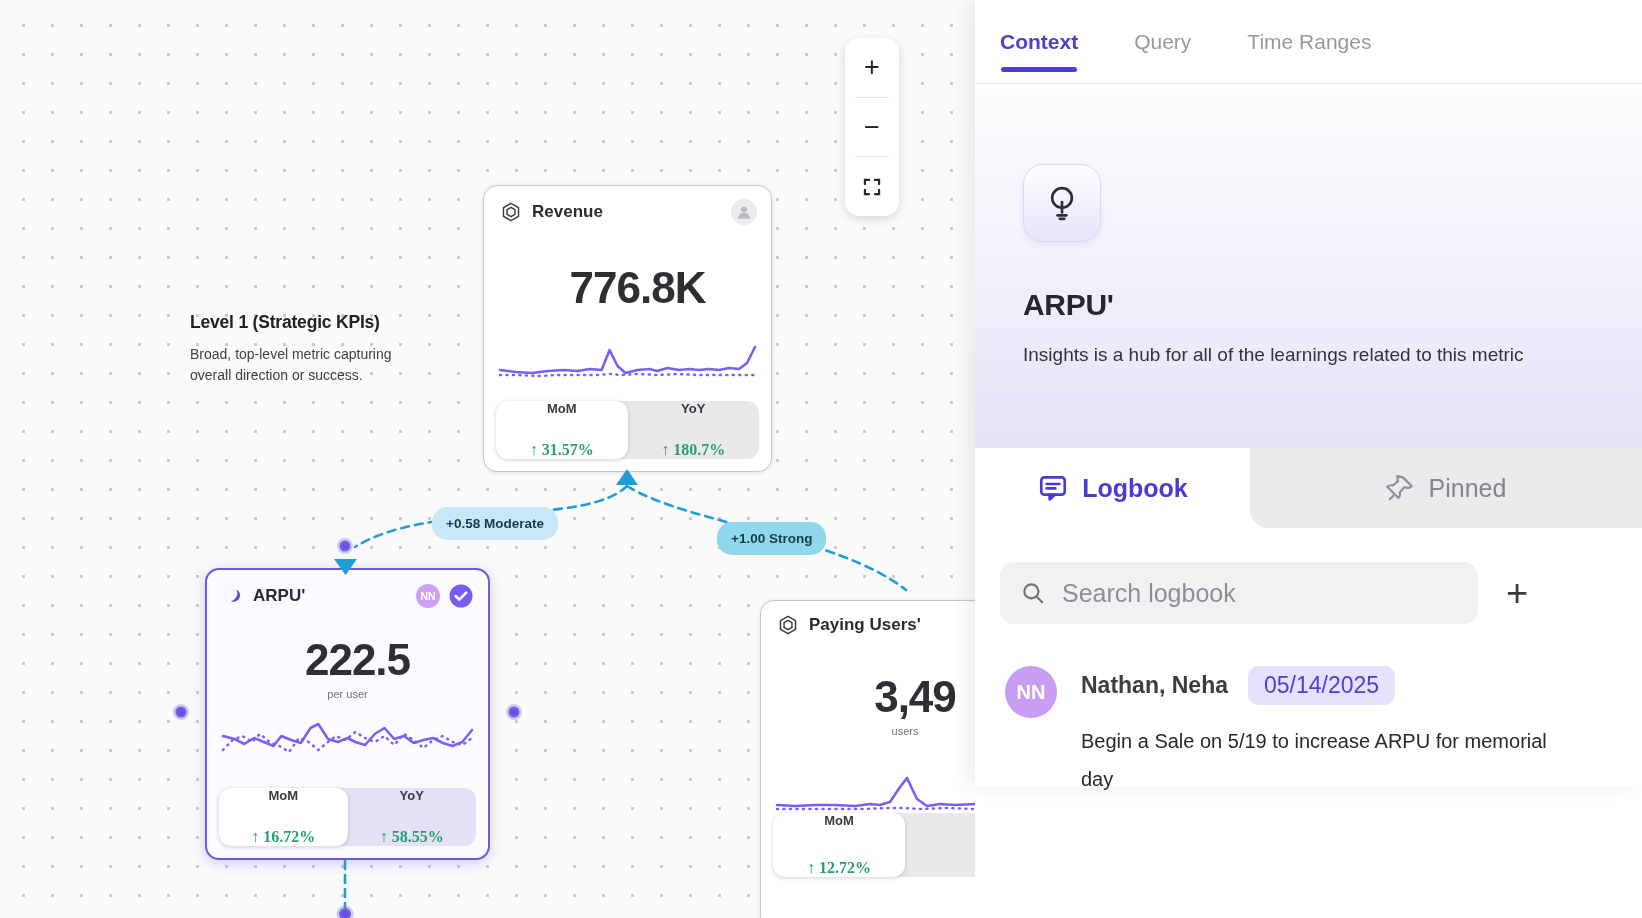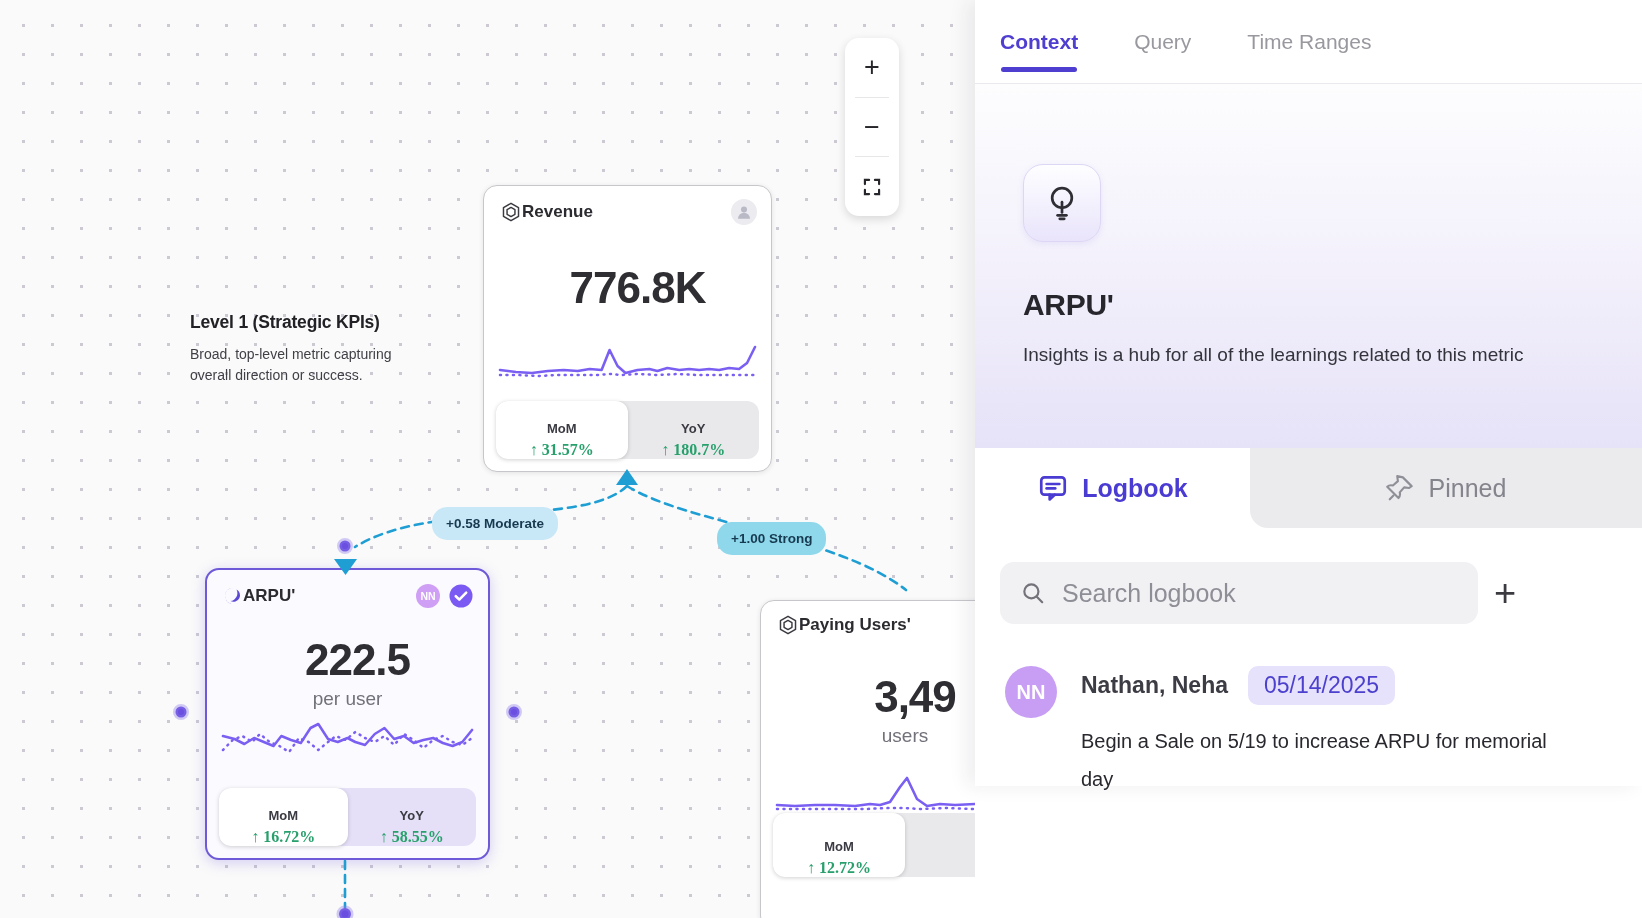--- a/index.html
+++ b/index.html
@@ -17,35 +17,35 @@
   .pdot { fill:#6a4fe0; stroke:rgba(140,120,235,.38); stroke-width:5; }
 
   .glabel { position:absolute; z-index:1; }
   .glabel-title { font-size:17.5px; font-weight:700; color:#222226; letter-spacing:-.2px; white-space:nowrap; }
   .glabel-desc  { font-size:14px; color:#3f3f46; margin-top:11px; line-height:21px; }
   #glabel-1 { left:190px; top:312px; width:245px; }
   #glabel-2 { left:6px;  top:640px; width:212px; }
 
   .card { position:absolute; z-index:3; background:#fff; border:1px solid #c7c7cb; border-radius:14px;
           box-shadow:0 1px 5px rgba(30,30,50,.10); }
-  .card-head { display:flex; align-items:center; padding:13px 14px 0 16px; }
+  .card-head { display:flex; align-items:center; gap:10px; padding:13px 14px 0 16px; }
   .card-title { font-size:17px; font-weight:700; color:#2b2b30; white-space:nowrap; }
   .head-right { margin-left:auto; display:flex; align-items:center; gap:8px; }
   .avatar-gray { width:26px; height:26px; border-radius:50%; background:#ebebf0; overflow:hidden;
                  display:flex; align-items:center; justify-content:center; }
   .nn-badge { width:24px; height:24px; border-radius:50%; background:#cf9ff5; color:#fff;
               font-size:10.5px; font-weight:700; display:flex; align-items:center; justify-content:center; }
   .card-value { text-align:center; font-size:44px; font-weight:700; color:#2e2e33; letter-spacing:-1px;padding-left:20px; }
-  .card-unit  { text-align:center; font-size:19px; color:#71717a; margin-top:3px; }
+  .card-unit  { text-align:center; font-size:11px; color:#71717a; margin-top:3px; }
   .spark { position:absolute; left:14px; width:calc(100% - 28px); height:52px; }
   .spark polyline { fill:none; stroke:#7a5ff2; stroke-linejoin:round; stroke-linecap:round; }
   .spark .sp-solid  { stroke-width:2.6; }
   .spark .sp-dotted { stroke-width:2.5; stroke-dasharray:1 5.5; }
   .stats { position:absolute; left:12px; right:12px; height:58px; background:#e9e9ec; border-radius:12px; display:flex; }
-  .stat { flex:1; display:flex; flex-direction:column; align-items:center; justify-content:flex-end; gap:5px; cursor:pointer; }
+  .stat { flex:1; display:flex; flex-direction:column; align-items:center; justify-content:space-between; gap:5px; cursor:pointer; }
   .stat.active { background:#fff; border-radius:12px; box-shadow:0 1px 4px rgba(0,0,0,.18); }
   .stat-label { font-size:13px; font-weight:700; color:#3a3a42; }
   .stat-value { font-family:Liberation Serif, serif; font-size:16px; font-weight:700; color:#28a06c; }
 
   #card-revenue { left:483px; top:185px; width:289px; height:287px; }
   #card-revenue .card-value { margin-top:38px; }
   #card-revenue .spark { top:150px; }
   #card-revenue .stats { bottom:12px; }
 
   #card-arpu { left:205px; top:568px; width:285px; height:292px; background:#fbfaff;
@@ -90,21 +90,21 @@
   .ptitle { font-size:30px; font-weight:700; color:#26262c; letter-spacing:-.3px; }
   .pdesc  { font-size:19px; color:#33333b; line-height:35px; margin-top:15px; width:570px; }
 
   .subtabs { height:80px; display:flex; }
   .subtab { display:flex; align-items:center; justify-content:center; gap:13px; cursor:pointer; }
   .subtab-logbook { flex:0 0 275px; background:#fff; }
   .subtab-logbook span { font-size:25px; font-weight:700; color:#4a3bd2; }
   .subtab-pinned { flex:1; background:#ebebee; border-radius:0 0 0 18px; }
   .subtab-pinned span { font-size:25px; font-weight:500; color:#84848c; }
 
-  .searchrow { margin-top:34px; padding:0 28px 0 25px; display:flex; align-items:center; gap:16px; }
+  .searchrow { margin-top:34px; padding:0 28px 0 25px; display:flex; align-items:center; gap:28px; }
   .searchbox { width:478px; height:62px; background:#f1f1f4; border-radius:14px;
                display:flex; align-items:center; padding:0 20px; gap:16px; }
   .searchbox input { flex:1; border:none; outline:none; background:transparent; font-family:"Liberation Sans",sans-serif;
                      font-size:25px; color:#55555c; }
   .searchbox input::placeholder { color:#8e8e96; }
   .addbtn { font-size:38px; font-weight:400; color:#3a3a40; line-height:1; cursor:pointer; }
 
   .entry { margin-top:42px; padding:0 40px 0 30px; display:flex; gap:24px; }
   .eavatar { flex:0 0 52px; width:52px; height:52px; border-radius:50%; background:#c79ef3; color:#fff;
              font-size:20px; font-weight:700; display:flex; align-items:center; justify-content:center; }

